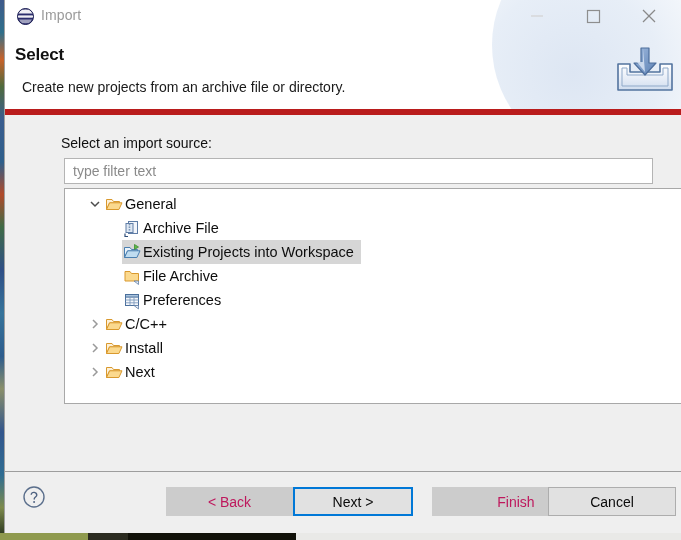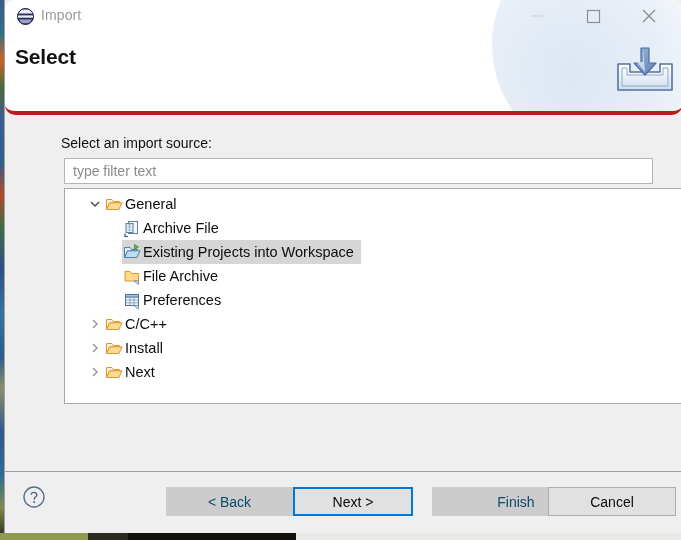--- a/index.html
+++ b/index.html
@@ -50,24 +50,23 @@
     overflow: hidden;
   }
 
   
   .header {
     position: absolute;
     left: 0; top: 0;
     width: 677px;
     height: 115px;
     background: #ffffff;
-    border-bottom: 4px solid #b91c1c;
+    border-bottom: 6px solid #b91c1c;
     box-sizing: border-box;
     overflow: hidden;
-    border-radius: 10px;
   }
   .header-glow {
     position: absolute;
     right: -40px; top: -70px;
     width: 230px; height: 230px;
     border-radius: 50%;
     background: radial-gradient(circle at 35% 62%, #dde6f3 0%, #e7eef7 42%, #f4f7fb 66%, #ffffff 80%);
   }
 
   .titlebar {
@@ -92,21 +91,21 @@
     top: 0;
     width: 46px; height: 31px;
   }
   .win-min { left: 509px; }
   .win-max { left: 565px; }
   .win-close { left: 621px; }
 
   .page-title {
     position: absolute;
     left: 10px; top: 45px;
-    font-size: 21px;
+    font-size: 17px;
     font-weight: bold;
     color: #111111;
     letter-spacing: -0.2px;
   }
   .page-desc {
     position: absolute;
     left: 17px; top: 79px;
     font-size: 14px;
     color: #1a1a1a;
   }
@@ -231,21 +230,21 @@
     font-family: "Liberation Sans", sans-serif;
     box-sizing: border-box;
     display: flex;
     align-items: center;
     justify-content: center;
     padding: 0;
   }
   .btn-disabled {
     background: #cccccc;
     border: 1px solid #cccccc;
-    color: #0c4a6e;
+    color: #be185d;
   }
   .btn-normal {
     background: #e1e1e1;
     border: 1px solid #adadad;
     color: #0b0b0b;
   }
   .btn-default {
     background: #e1e1e1;
     border: 2px solid #0078d7;
     color: #0b0b0b;
@@ -295,20 +294,21 @@
       </div>
       <div class="win-btn win-close">
         <svg width="46" height="31" viewBox="0 0 46 31">
           <line x1="17" y1="10" x2="29" y2="22" stroke="#8a8a8a" stroke-width="1.3"></line>
           <line x1="29" y1="10" x2="17" y2="22" stroke="#8a8a8a" stroke-width="1.3"></line>
         </svg>
       </div>
     </div>
 
     <div class="page-title">Select</div>
+    <div class="page-desc">Create new projects from an archive file or directory.</div>
 
     <div class="header-icon">
       <svg width="70" height="55" viewBox="0 0 70 55">
         <defs>
           <linearGradient id="trayg" x1="0" y1="0" x2="0" y2="1">
             <stop offset="0%" stop-color="#ffffff"></stop>
             <stop offset="55%" stop-color="#e8eef7"></stop>
             <stop offset="100%" stop-color="#cfdcee"></stop>
           </linearGradient>
           <linearGradient id="arrg" x1="0" y1="0" x2="1" y2="1">

